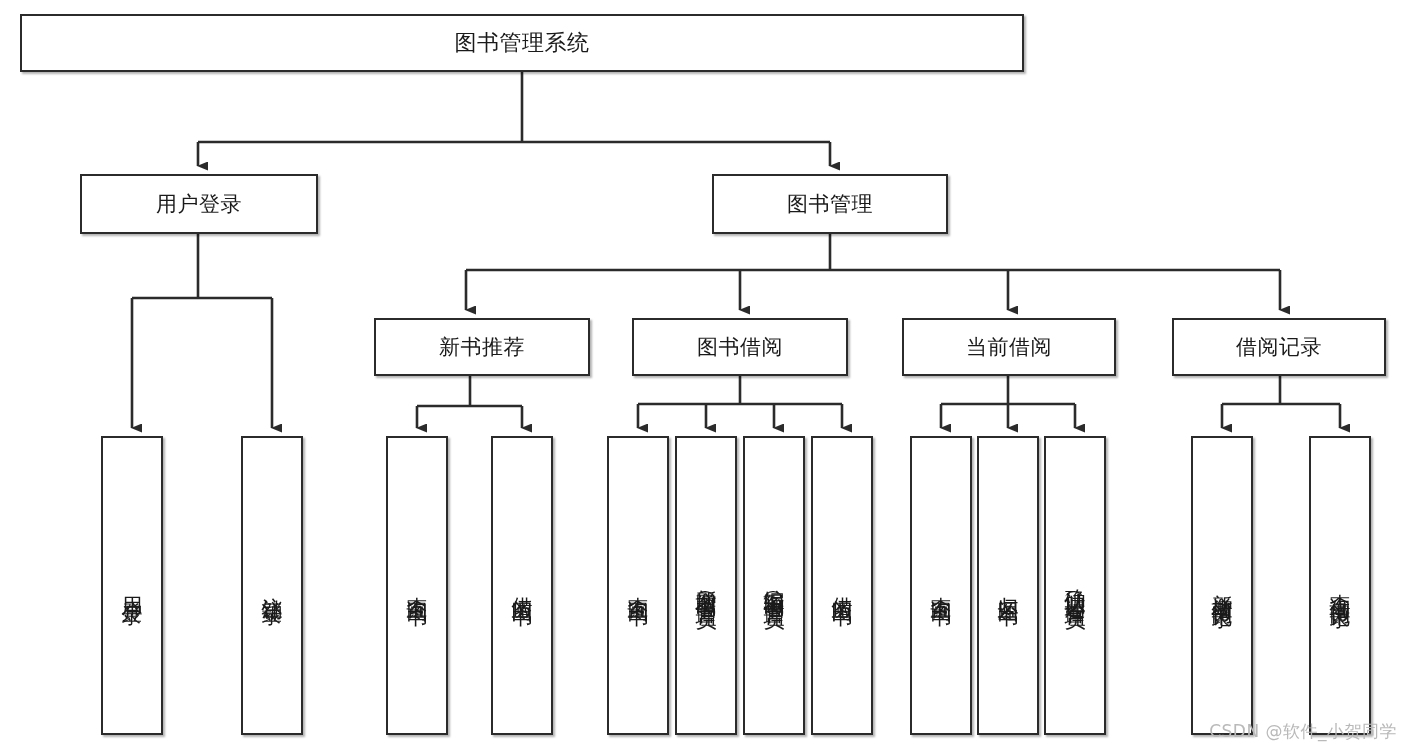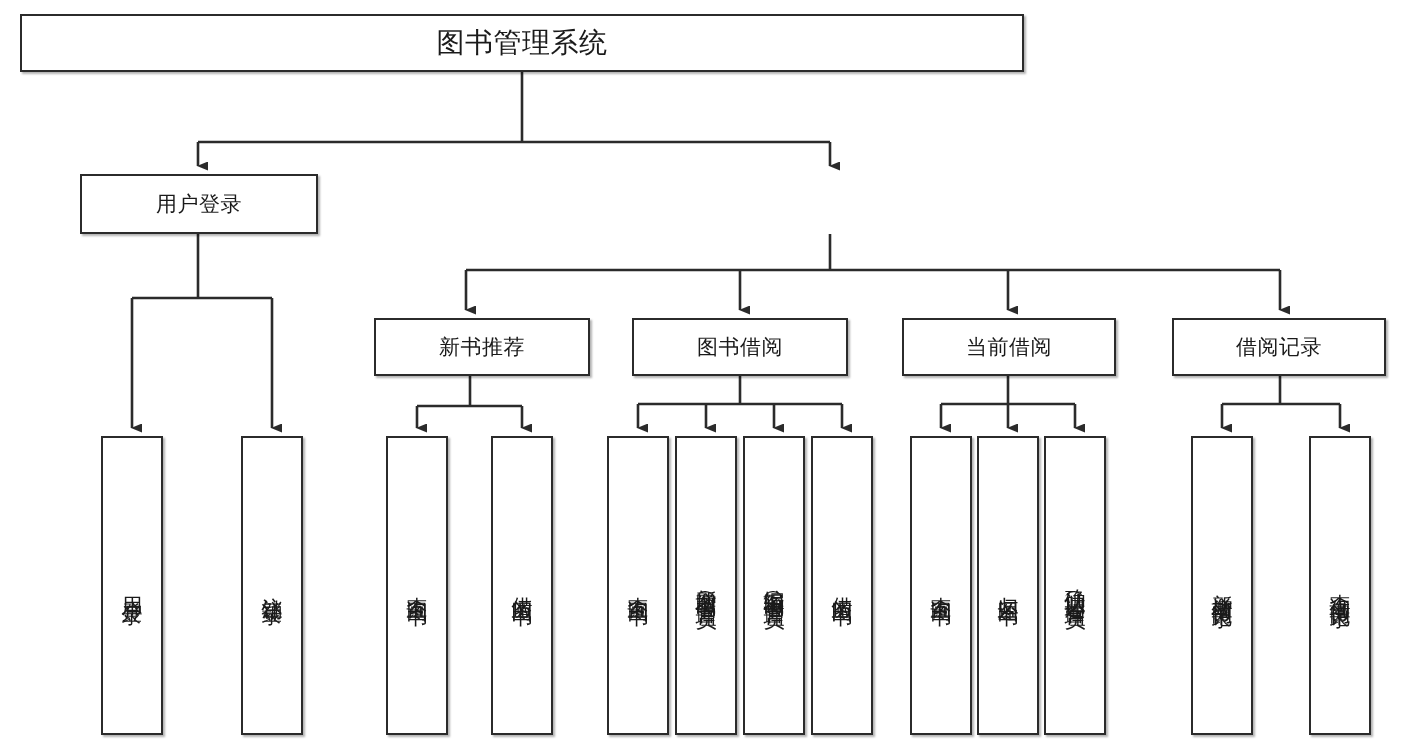--- a/index.html
+++ b/index.html
@@ -40,21 +40,21 @@
     display: block;
     text-align: center;
     line-height: 1.18;
     letter-spacing: 0.5px;
   }
   .node.horiz .label {
     writing-mode: horizontal-tb;
     font-size: 21px;
   }
   .node.root .label {
-    font-size: 28px;
+    font-size: 22px;
   }
   .node.vert {
     align-items: center;
     justify-content: center;
   }
   .node.vert .label {
     writing-mode: vertical-rl;
     text-orientation: upright;
     font-size: 21px;
     line-height: 1.05;
@@ -126,20 +126,23 @@
     </g>
   </svg>
 
   <div class="node root horiz" style="left:20px; top:14px; width:1004px; height:58px;">
     <span class="label">图书管理系统</span>
   </div>
 
   <div class="node horiz" style="left:80px; top:174px; width:238px; height:60px;">
     <span class="label">用户登录</span>
   </div>
+  <div class="node horiz" style="left:712px; top:174px; width:236px; height:60px;">
+    <span class="label">图书管理</span>
+  </div>
 
   <div class="node horiz" style="left:362px; top:318px; width:216px; height:58px;margin-left:12px;">
     <span class="label">新书推荐</span>
   </div>
   <div class="node horiz" style="left:632px; top:318px; width:216px; height:58px;">
     <span class="label">图书借阅</span>
   </div>
   <div class="node horiz" style="left:902px; top:318px; width:214px; height:58px;">
     <span class="label">当前借阅</span>
   </div>
@@ -184,14 +187,15 @@
     <span class="label">确认归还（管理员）</span>
   </div>
 
   <div class="node vert" style="left:1191px; top:436px; width:62px; height:299px;">
     <span class="label">新增借阅记录</span>
   </div>
   <div class="node vert" style="left:1309px; top:436px; width:62px; height:299px;">
     <span class="label">查询借阅记录</span>
   </div>
 
+  <div class="watermark">CSDN @软件_小贺同学</div>
 
 </div>
 
 </body></html>

